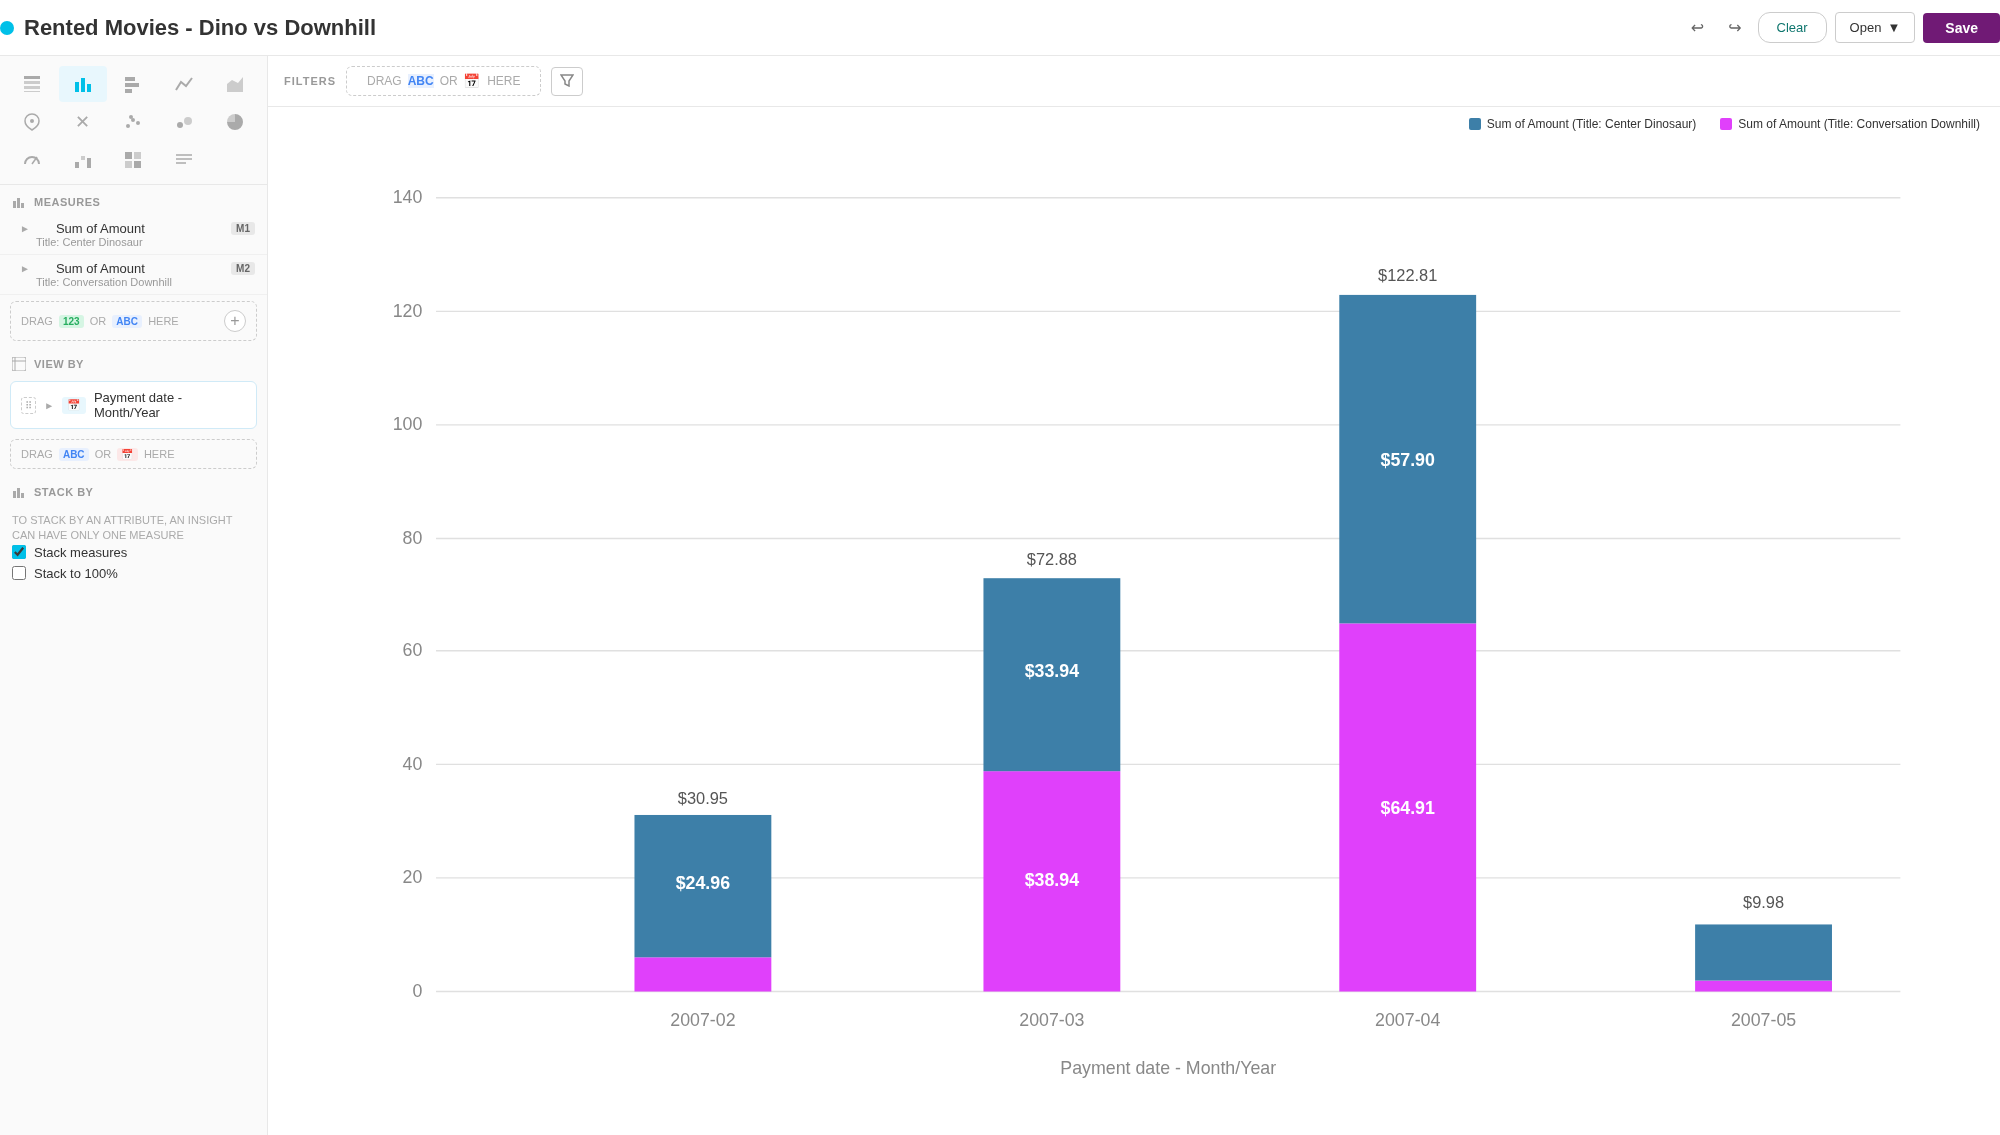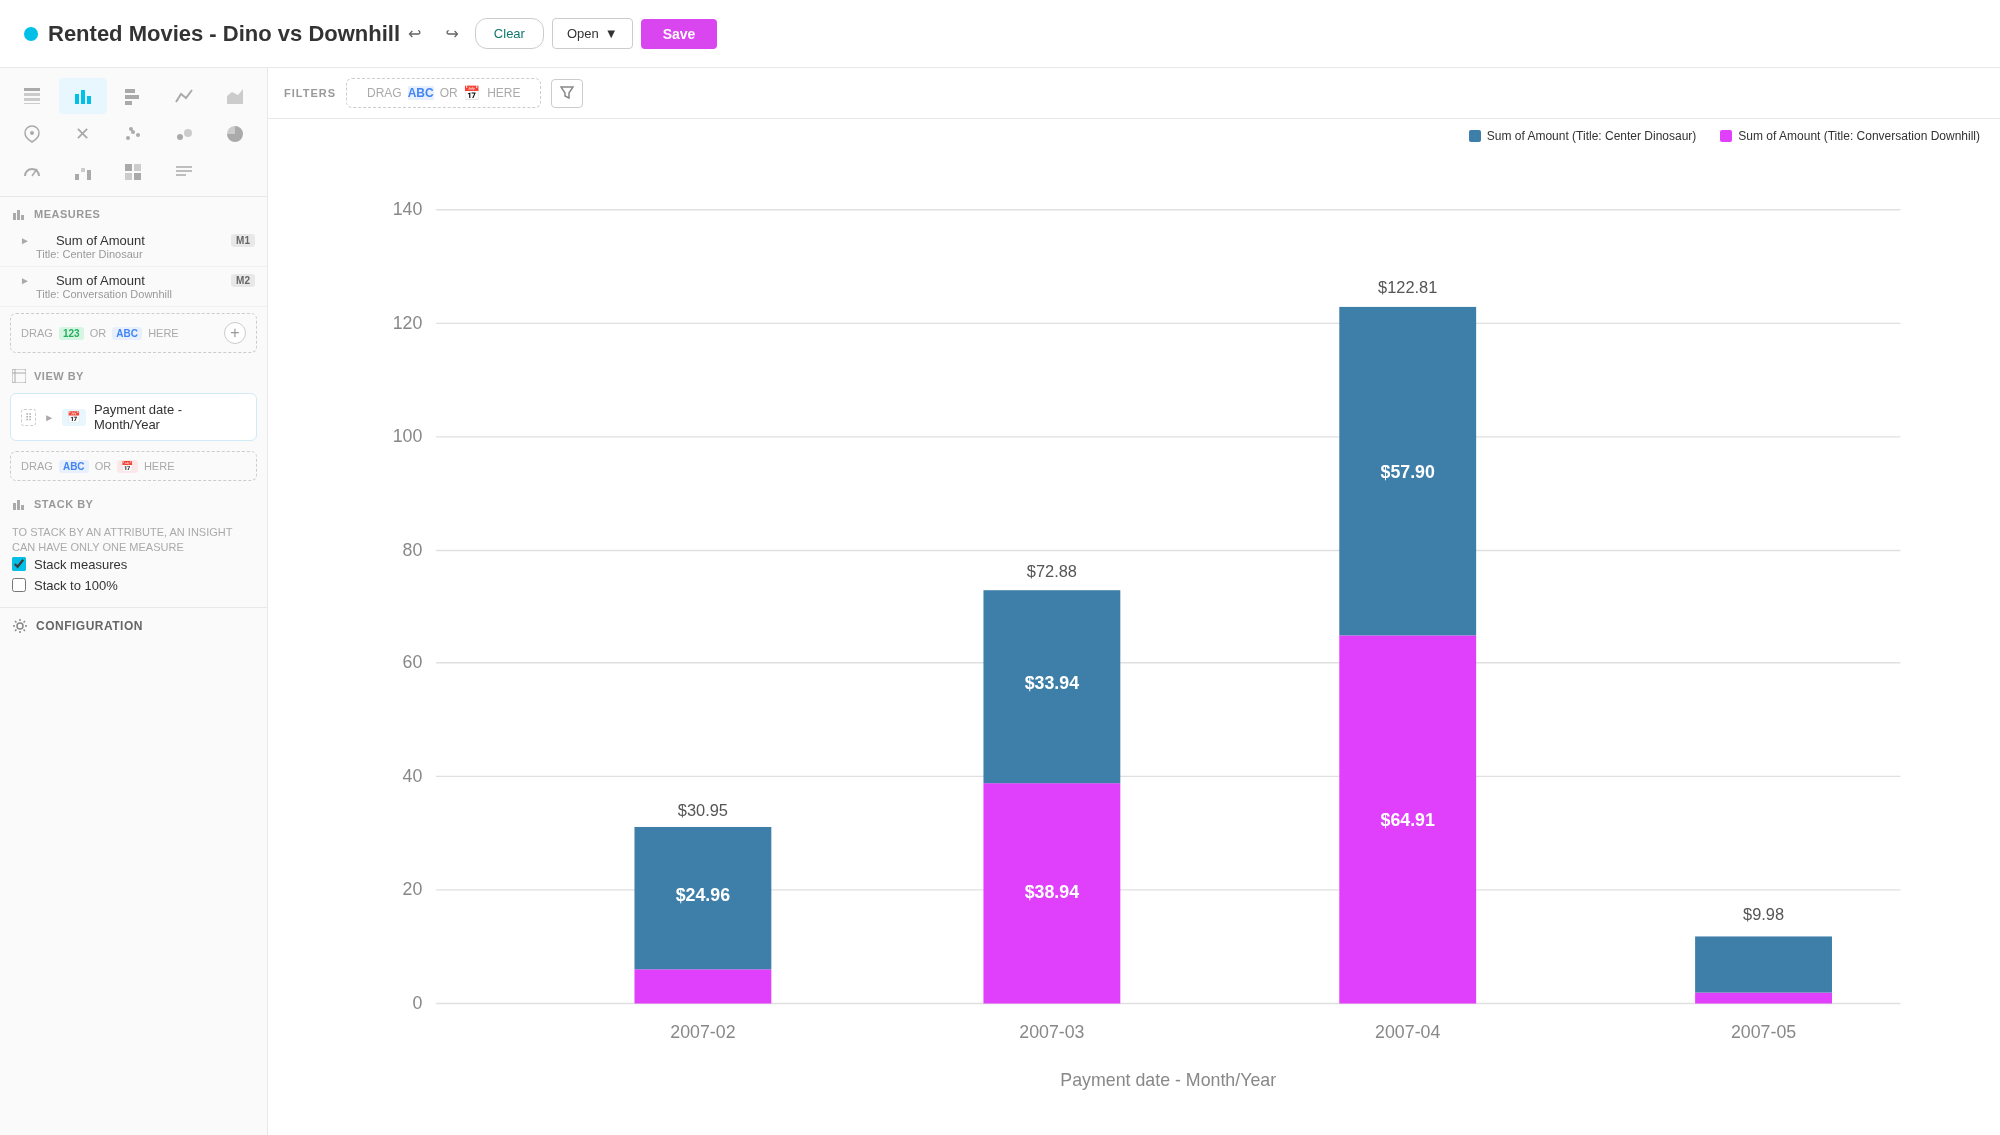--- a/index.html
+++ b/index.html
@@ -2,22 +2,23 @@
 <html><head>
   <meta charset="utf-8">
   <style>
     * { box-sizing: border-box; margin: 0; padding: 0; }
     body { font-family: 'Helvetica Neue', Arial, sans-serif; background: #fff; color: #333; font-size: 13px; overflow: hidden; }
 
     
     .header {
       display: flex;
       align-items: center;
-      padding: 0 24px;
-      height: 68px;
+      justify-content: space-between;
+      padding: 0 0;
+      height: 56px;
       border-bottom: 1px solid #e8e8e8;
       background: #fff;
     }
     .header-left {
       display: flex;
       align-items: center;
       gap: 10px;
     }
     .dot {
       width: 14px;
@@ -60,21 +61,21 @@
       padding: 7px 14px;
       border-radius: 4px;
       cursor: pointer;
       font-size: 13px;
       color: #333;
       display: flex;
       align-items: center;
       gap: 6px;
     }
     .btn-save {
-      background: #d946ef;
+      background: #701a75;
       color: #fff;
       border: none;
       padding: 7px 22px;
       border-radius: 4px;
       cursor: pointer;
       font-size: 14px;
       font-weight: 600;
     }
 
     
@@ -544,27 +545,20 @@
       <div class="checkbox-row">
         <input type="checkbox" id="stack-measures" checked="" style="">
         <label for="stack-measures">Stack measures</label>
       </div>
       <div class="checkbox-row">
         <input type="checkbox" id="stack-100" style="">
         <label for="stack-100">Stack to 100%</label>
       </div>
     </div>
 
-    <div class="config-section">
-      <svg width="16" height="16" viewBox="0 0 16 16">
-          <circle cx="8" cy="8" r="3" fill="none" stroke="#888" stroke-width="1.5"></circle>
-          <path d="M8 1v2M8 13v2M1 8h2M13 8h2M3.05 3.05l1.41 1.41M11.54 11.54l1.41 1.41M3.05 12.95l1.41-1.41M11.54 4.46l1.41-1.41" stroke="#888" stroke-width="1.5"></path>
-        </svg>
-      <span>CONFIGURATION</span>
-    </div>
 
   </div>
 
   <div class="content">
 
     <div class="filter-bar">
       <span class="filter-label">FILTERS</span>
       <div class="filter-drop-zone">
         <span>DRAG</span>
         <span class="tag tag-abc">ABC</span>

